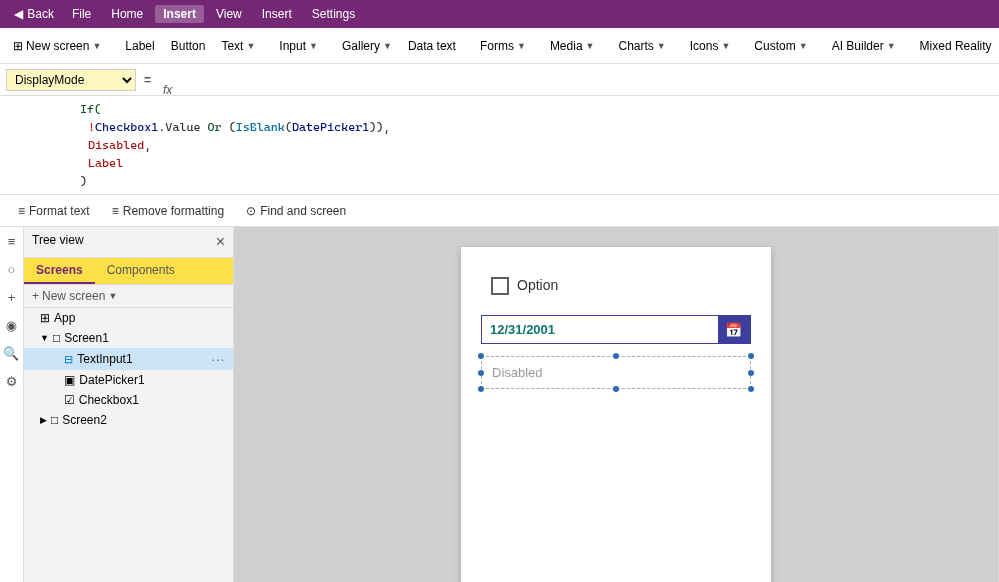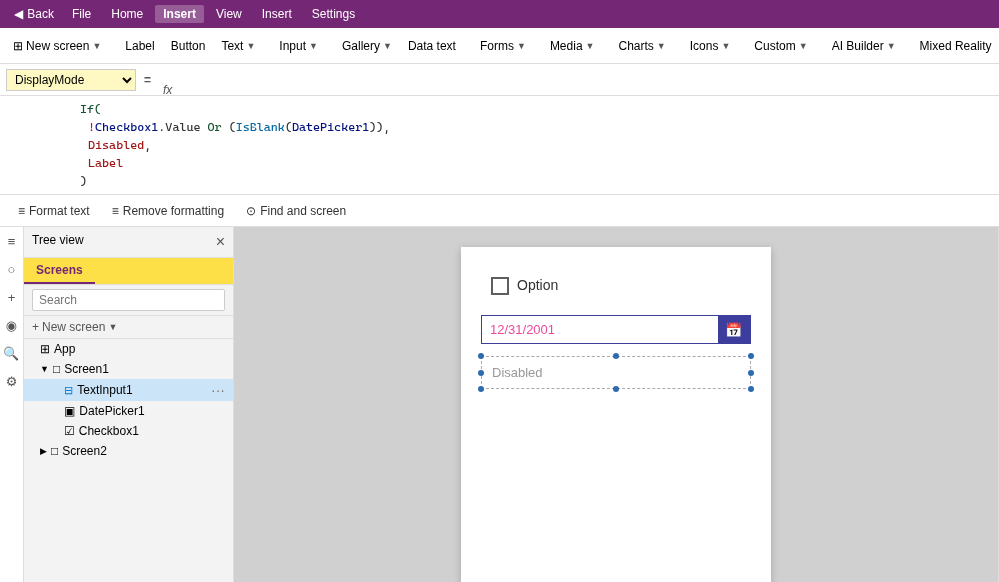--- a/index.html
+++ b/index.html
@@ -231,23 +231,24 @@
     }
     .datepicker-input {
       display: flex;
       border: 1px solid #3d3d9e;
       background: #fff;
     }
     .datepicker-text {
       flex: 1;
       padding: 6px 8px;
       font-size: 13px;
-      color: #ec4899;
+      color: #0f766e;
       border: none;
       outline: none;
+      font-weight: bold;
     }
     .datepicker-icon-btn {
       width: 32px;
       background: #3d3d9e;
       display: flex; align-items: center; justify-content: center;
       cursor: pointer;
       color: #fff;
       font-size: 14px;
     }
 
@@ -431,23 +432,23 @@
 
   <div id="tree-panel">
     <div id="tree-header">
       <span>Tree view</span>
       <span style="cursor:pointer;font-size:16px;color:#555;">×</span>
     </div>
     <div class="tree-tabs">
       <div class="tree-tab active">
         <span>Screens</span>
       </div>
-    </div>
-    <div id="tree-search">
-      <input type="text" placeholder="Search" style="">
+      <div class="tree-tab">
+        <span>Components</span>
+      </div>
     </div>
     <div class="tree-actions">
       <div class="tree-action-btn">
         <span>+</span>
         <span>New screen</span>
         <span class="dropdown-arrow">▼</span>
       </div>
     </div>
     <div class="tree-content">
 

